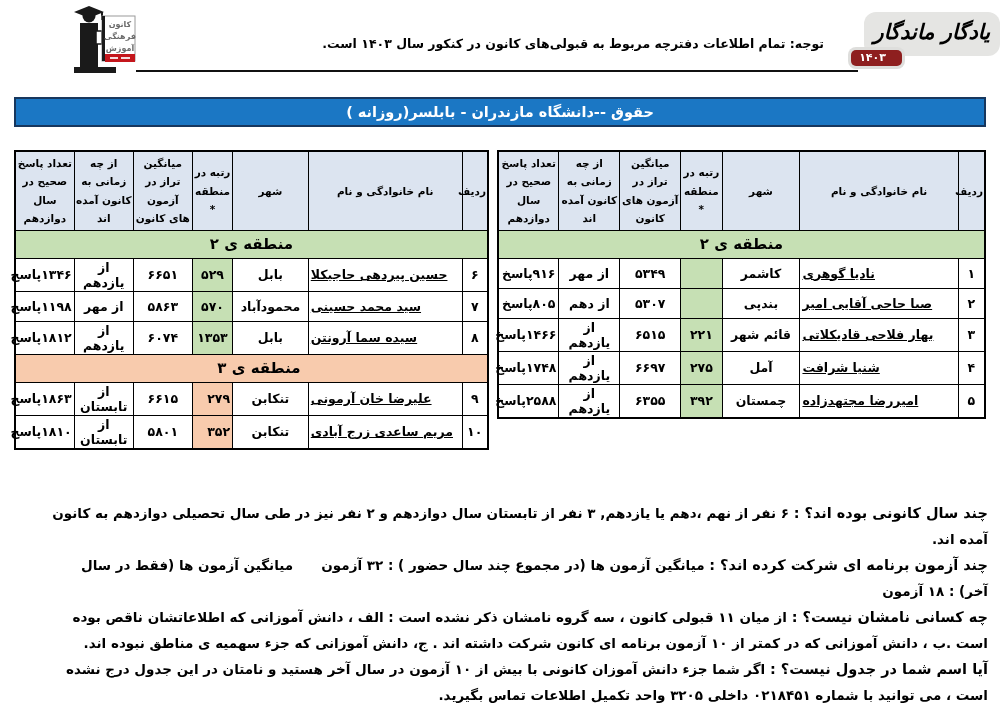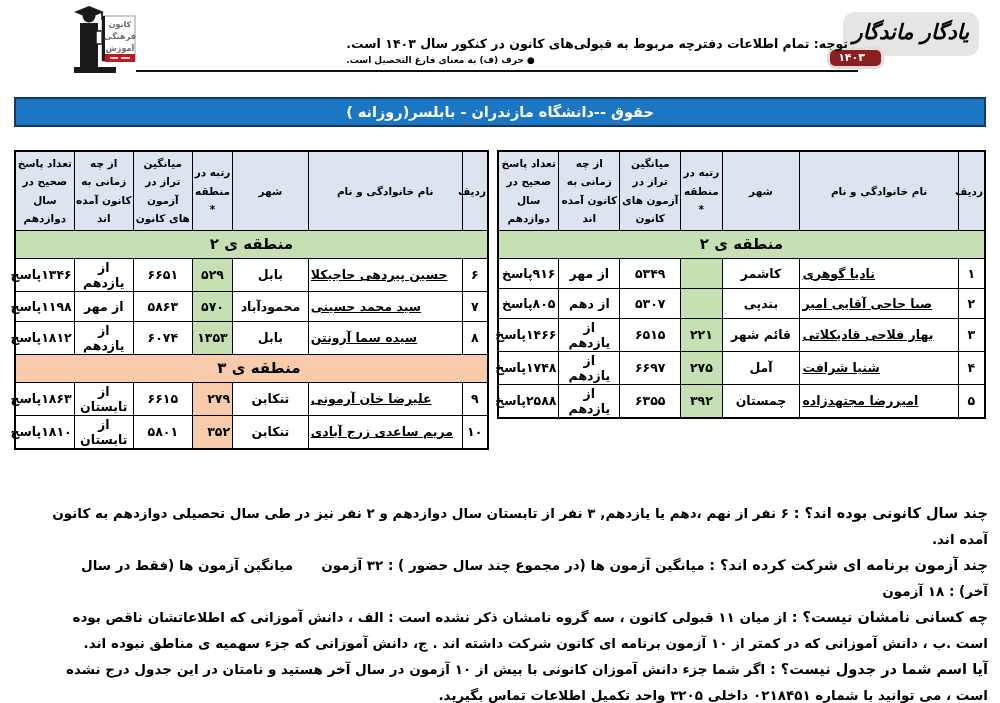--- a/index.html
+++ b/index.html
@@ -9,21 +9,21 @@
     width: 1000px;
     height: 703px;
     overflow: hidden;
     font-family: "DejaVu Sans", sans-serif;
     color: #000;
     direction: rtl;
   }
 
   
   .logo { position: absolute; left: 72px; top: 3px; width: 66px; height: 72px; }
-  .brand { position: absolute; right: 21px; top: 12px; width: 142px; }
+  .brand { position: absolute; right: 0; top: 12px; width: 142px; }
   .brand-bg {
     display: inline-block;
     background: #e5e5e3;
     border-radius: 12px;
     padding: 8px 10px 12px 10px;
     font-size: 21px;
     font-weight: bold;
     font-style: italic;
     letter-spacing: 1px;
     white-space: nowrap;
@@ -34,21 +34,21 @@
     bottom: -10px;
     background: var(--brand-red);
     color: #fff;
     font-size: 11px;
     font-weight: bold;
     padding: 1px 16px 2px 8px;
     border-radius: 5px;
     box-shadow: 0 0 0 3px #dededc;
     white-space: nowrap;
   }
-  .notice { position: absolute; top: 36px; right: 152px; text-align: left; }
+  .notice { position: absolute; top: 36px; right: 176px; text-align: center; }
   .notice-main { font-size: 12.5px; font-weight: bold; }
   .notice-sub  { font-size: 9px; font-weight: bold; margin-top: 4px; }
   .header-rule {
     position: absolute;
     top: 70px; left: 136px;
     width: 722px; height: 2px;
     background: #111;
   }
 
   
@@ -136,21 +136,20 @@
   </svg>
 </div>
 
 <div class="brand">
   <span class="brand-bg">یادگار ماندگار</span>
   <span class="year-box">۱۴۰۳</span>
 </div>
 
 <div class="notice">
   <div class="notice-main">توجه: تمام اطلاعات دفترچه مربوط به قبولی‌های کانون در کنکور سال ۱۴۰۳ است.</div>
-  <div class="notice-sub">● حرف (ف) به معنای فارغ التحصیل است.</div>
 </div>
 
 <div class="header-rule"></div>
 
 <div class="title-bar">
   <span>حقوق --دانشگاه مازندران - بابلسر(روزانه )</span>
 </div>
 
 <div class="tables-wrap">
   <table class="t-right">

